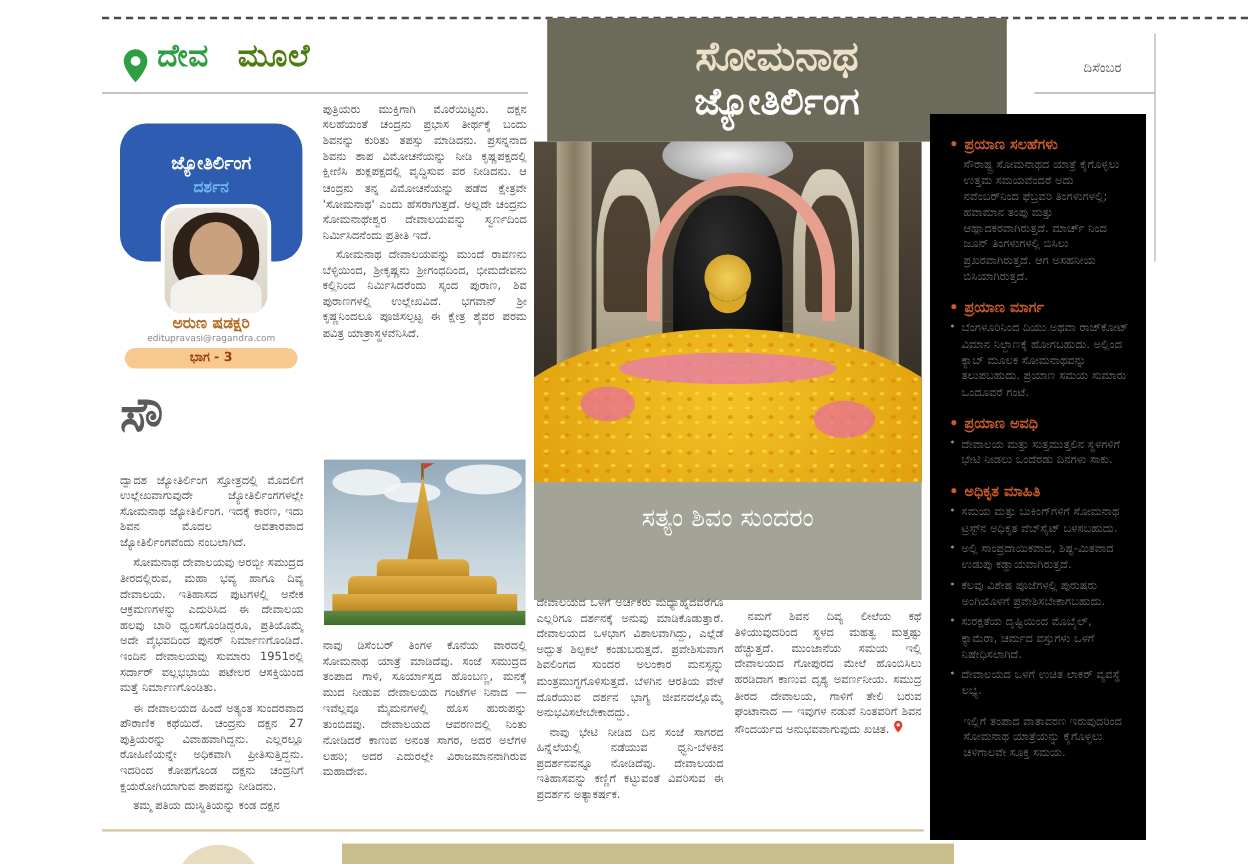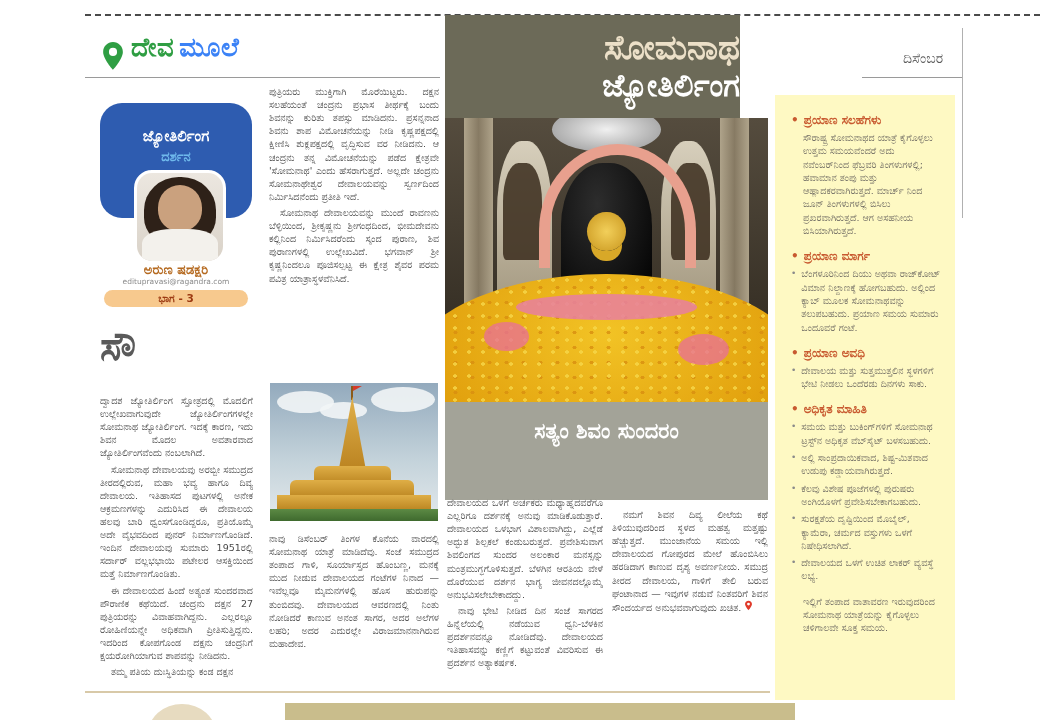--- a/index.html
+++ b/index.html
@@ -4,22 +4,22 @@
 <style>
   html,body{margin:0;padding:0;background:#ffffff;}
   .canvas{position:relative;width:1040px;height:720px;background:#ffffff;overflow:hidden;
           font-family:"DejaVu Sans","Liberation Sans",sans-serif;color:#4a4a4a;}
   .abs{position:absolute;}
   
   .topdash{border-top:2px dashed #4a4a4a;}
   .rule{background:#9a9a9a;height:1px;}
   .sect-title{font-size:26px;font-weight:bold;letter-spacing:0.5px;}
   .sect-green{color:#2f9e43;}
-  .sect-dark{color:#3b82f6;margin-left:5px;text-align:center;}
-  .datefrag{font-size:14px;color:#5a5a5a;}
+  .sect-dark{color:#4d7c0f;margin-left:24px;text-align:center;}
+  .datefrag{font-size:11px;color:#5a5a5a;}
   
   .card-blue{background:#2e5cb0;border-radius:22px;}
   .card-title{color:#ffffff;font-size:15px;font-weight:bold;text-align:center;}
   .card-sub{color:#6fb9ec;font-size:13px;font-weight:bold;text-align:center;}
   .pic-frame{background:#ffffff;border-radius:18px;overflow:hidden;}
   .face-bg{position:absolute;inset:0;background:linear-gradient(#ece7e0,#d9d2c8);}
   .hair{position:absolute;left:8%;top:4%;width:84%;height:78%;background:#2e2118;border-radius:48% 48% 40% 40%;}
   .face{position:absolute;left:24%;top:14%;width:52%;height:52%;background:#caa17e;border-radius:50% 50% 46% 46%;}
   .shirt{position:absolute;left:6%;top:64%;width:88%;height:40%;background:#f3f1ec;border-radius:40% 40% 0 0;}
   .author-name{color:#b56a20;font-size:13px;font-weight:bold;text-align:center;}
@@ -31,21 +31,21 @@
   .body-col p{margin:0 0 3px 0;text-indent:11px;}
   .body-col p.noindent{text-indent:0;}
   .dropcap{float:left;font-size:40px;line-height:0.9;font-weight:bold;color:#5a5a5a;margin:2px 6px 0 0;}
   .verse{font-size:10px;color:#6b6b6b;line-height:1.5;}
   .endpin{color:#e03a2a;font-size:10px;}
   
   .head-panel{background:#6c6a58;text-align:center;}
   .head-l1{color:#ece0c8;font-size:34px;font-weight:bold;line-height:1.1;}
   .head-l2{color:#ffffff;font-size:31px;font-weight:bold;line-height:1.1;}
   .cap-panel{background:#a3a398;text-align:center;}
-  .cap-line{color:#ffffff;font-size:21px;font-weight:bold;line-height:1.5;}
+  .cap-line{color:#ffffff;font-size:21px;font-weight:normal;line-height:1.5;}
   
   .photo{background:linear-gradient(#55４c3e,#2a241b);overflow:hidden;}
   .photo{background:linear-gradient(#554c3e,#2a241b);}
   .pillar{position:absolute;top:0;height:75%;width:9%;background:linear-gradient(90deg,#b9ad93,#8d8068,#b9ad93);opacity:.9;}
   .niche{position:absolute;top:8%;width:17%;height:55%;background:linear-gradient(#d7cfbc,#a79c84);border-radius:45% 45% 4% 4%;}
   .idol{position:absolute;left:22%;top:18%;width:56%;height:70%;background:#3a2c1c;border-radius:40% 40% 8% 8%;opacity:.85;}
   .canopy{position:absolute;left:33%;top:-4%;width:34%;height:16%;background:radial-gradient(#f0f0f0,#8f8f8f);border-radius:50%;}
   .garland-arch{position:absolute;left:29%;top:9%;width:42%;height:40%;border:11px solid #e8a08e;border-bottom:none;border-radius:50% 50% 0 0/70% 70% 0 0;}
   .linga{position:absolute;left:36%;top:16%;width:28%;height:48%;background:radial-gradient(ellipse at 40% 30%,#2d2d2d,#000000);border-radius:46% 46% 10% 10%;}
   .gold-orn{position:absolute;left:44%;top:33%;width:12%;height:14%;background:radial-gradient(#f2cf5a,#c8951c);border-radius:50%;box-shadow:0 14px 0 -4px #d8a828;}
@@ -59,21 +59,21 @@
   
   .temple-box{overflow:hidden;background:linear-gradient(#93aabd 0%,#c3d2da 55%,#e3e9ec 100%);}
   .cloud{position:absolute;background:#f2f5f6;border-radius:50%;opacity:.9;}
   .spire{position:absolute;left:34%;top:10%;width:30%;height:55%;background:linear-gradient(#e0b04a,#b9811f);
          clip-path:polygon(50% 0,78% 100%,22% 100%);}
   .tier{position:absolute;background:linear-gradient(#dfae46,#b9831f);}
   .flag{position:absolute;left:48%;top:2%;width:2px;height:10%;background:#8a5a1a;}
   .flag:after{content:"";position:absolute;left:2px;top:0;border-top:5px solid #d43a2a;border-right:9px solid transparent;}
   .grass{position:absolute;left:0;bottom:0;width:100%;height:9%;background:linear-gradient(#5c8a44,#3f6a2e);}
   
-  .sidebar{background:#fef9c3;}
+  .sidebar{background:#000000;}
   .sb-title{color:#c85a30;font-size:12px;font-weight:bold;margin:0 0 4px 0;}
   .sb-title .dot{color:#c85a30;margin-right:5px;}
   .sb-body{font-size:9.5px;line-height:1.4;color:#6e6a62;text-align:left;}
   .sb-item{display:flex;margin-bottom:4px;}
   .sb-item .b{color:#8a8a8a;margin-right:5px;font-size:9px;line-height:1.5;}
   .sb-sec{margin-bottom:12px;}
   
   .bot-circle{background:#e7dbc0;border-radius:50%;}
   .bot-bar{background:#c9bd8c;}
   .vline{background:#b0b0b0;width:1px;}
@@ -137,21 +137,21 @@
     <div class="tier" style="left:26%;top:60%;width:46%;height:14%;border-radius:6px 6px 0 0;"></div>
     <div class="tier" style="left:12%;top:70%;width:74%;height:14%;border-radius:6px 6px 0 0;"></div>
     <div class="tier" style="left:4%;top:81%;width:92%;height:12%;"></div>
     <div class="grass"></div>
   </div>
 
   <div class="abs body-col" style="left:269px;top:532px;width:170px;height:156px;">
     <p class="noindent">ನಾವು ಡಿಸೆಂಬರ್ ತಿಂಗಳ ಕೊನೆಯ ವಾರದಲ್ಲಿ ಸೋಮನಾಥ ಯಾತ್ರೆ ಮಾಡಿದೆವು. ಸಂಜೆ ಸಮುದ್ರದ ತಂಪಾದ ಗಾಳಿ, ಸೂರ್ಯಾಸ್ತದ ಹೊಂಬಣ್ಣ, ಮನಕ್ಕೆ ಮುದ ನೀಡುವ ದೇವಾಲಯದ ಗಂಟೆಗಳ ನಿನಾದ — ಇವೆಲ್ಲವೂ ಮೈಮನಗಳಲ್ಲಿ ಹೊಸ ಹುರುಪನ್ನು ತುಂಬಿದವು. ದೇವಾಲಯದ ಆವರಣದಲ್ಲಿ ನಿಂತು ನೋಡಿದರೆ ಕಾಣುವ ಅನಂತ ಸಾಗರ, ಅದರ ಅಲೆಗಳ ಲಹರಿ; ಅದರ ಎದುರಲ್ಲೇ ವಿರಾಜಮಾನನಾಗಿರುವ ಮಹಾದೇವ.</p>
   </div>
 
-  <div class="abs head-panel" style="left:445px;top:15px;width:295px;height:103px;text-align:right;">
+  <div class="abs head-panel" style="left:456px;top:15px;width:383px;height:103px;">
     <div class="head-l1" style="margin-top:14px;">ಸೋಮನಾಥ</div>
     <div class="head-l2" style="margin-top:2px;">ಜ್ಯೋತಿರ್ಲಿಂಗ</div>
   </div>
 
   <div class="abs photo" style="left:445px;top:118px;width:323px;height:284px;overflow:hidden;">
     <div class="pillar" style="left:6%;"></div>
     <div class="pillar" style="right:6%;"></div>
     <div class="niche" style="left:16%;"></div>
     <div class="idol" style="left:18%;width:12%;height:34%;top:16%;"></div>
     <div class="niche" style="right:16%;"></div>

